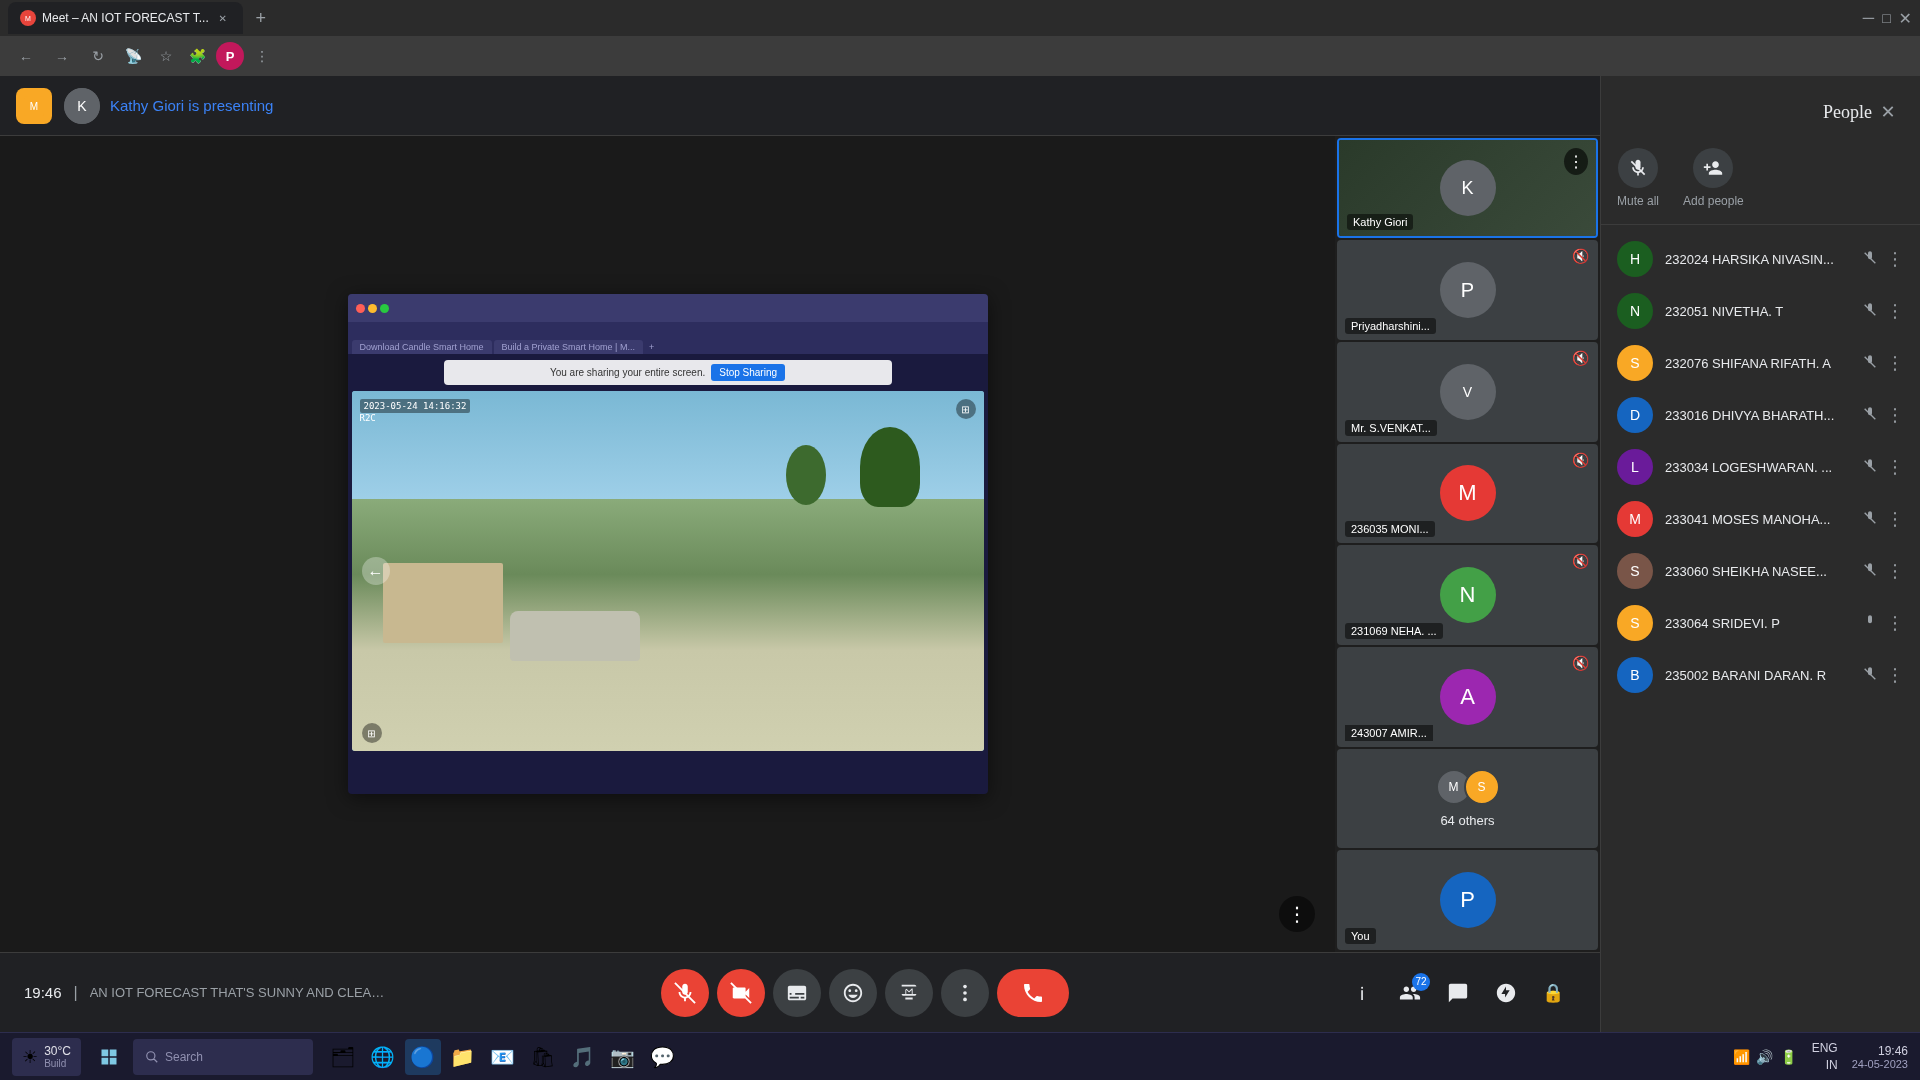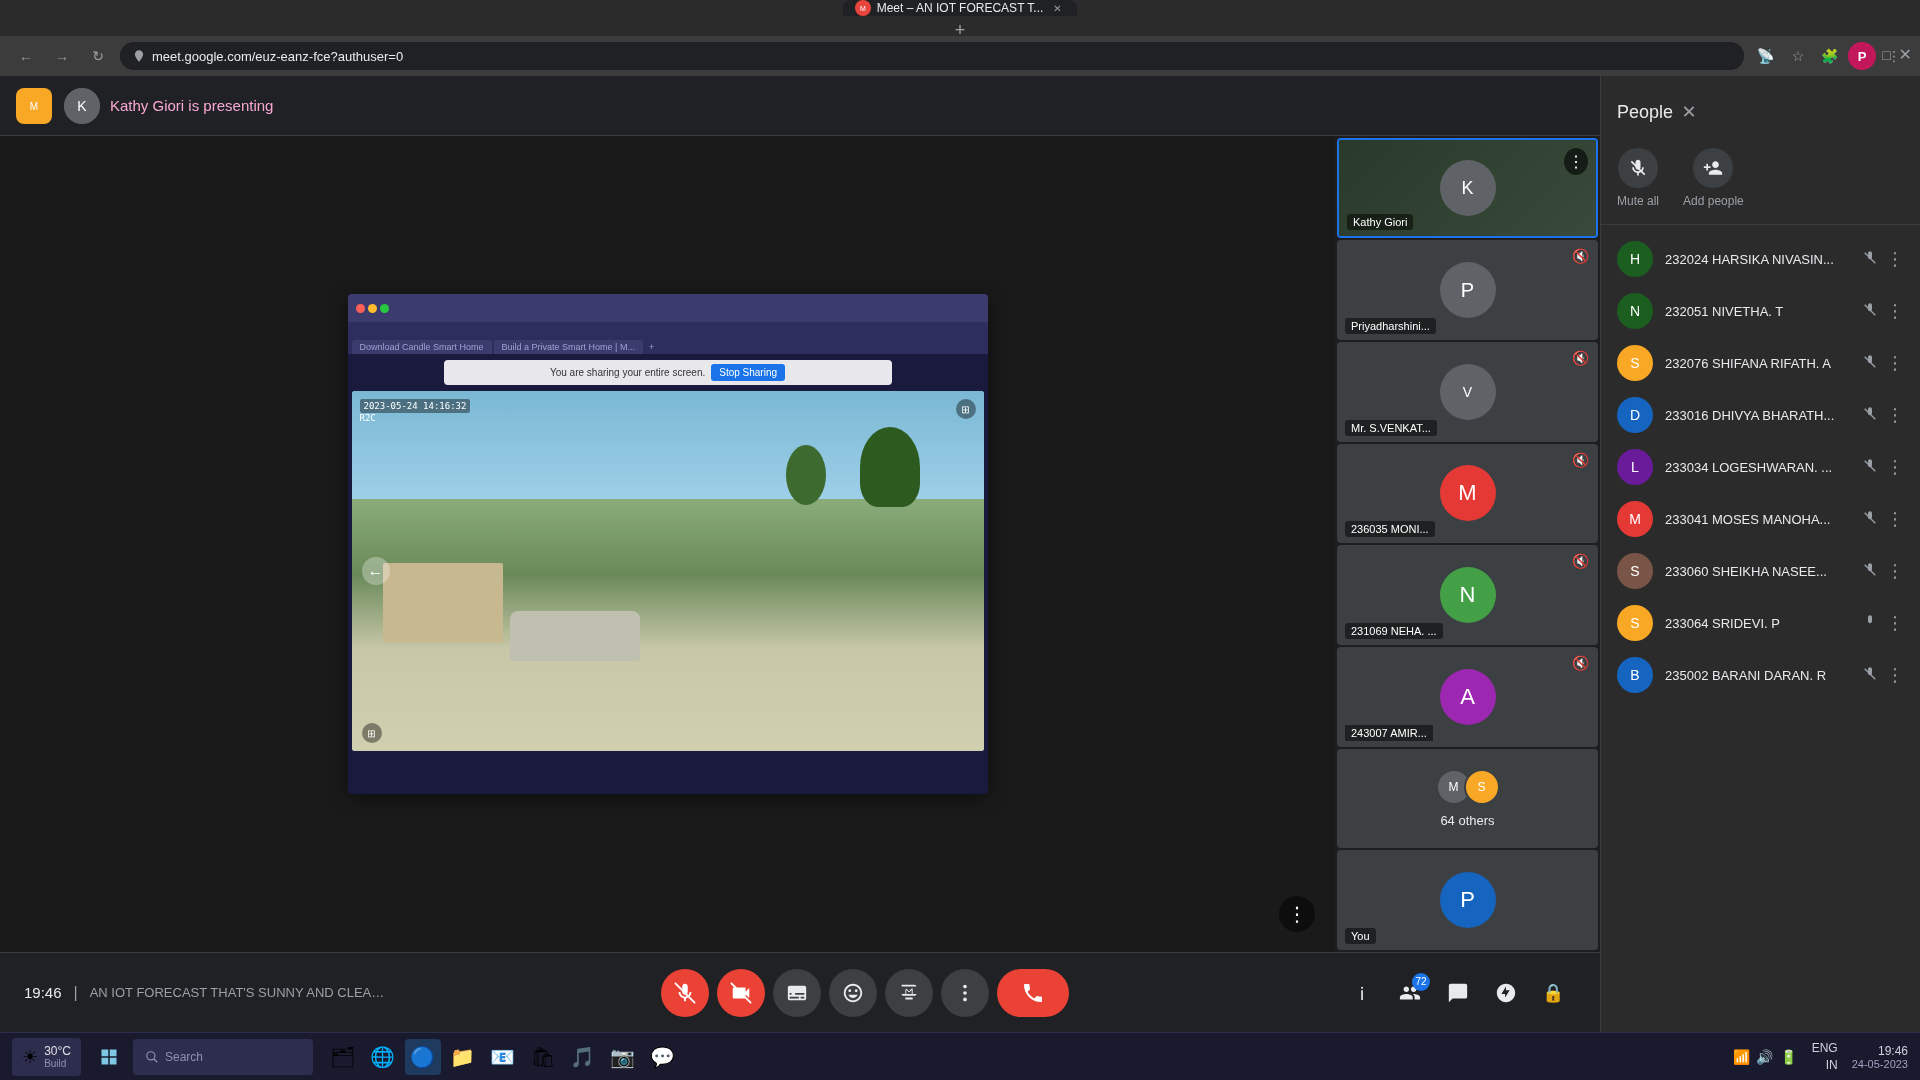--- a/index.html
+++ b/index.html
@@ -1,40 +1,40 @@
 <!DOCTYPE html>
 <html><head>
   <meta charset="utf-8">
   <style>
     * { margin: 0; padding: 0; box-sizing: border-box; }
     body { width: 1920px; height: 1080px; overflow: hidden; font-family: 'Segoe UI', Arial, sans-serif; background: #202124; }
-    .browser-tab-bar { display: flex; align-items: center; height: 36px; background: #2b2b2b; padding: 0 8px; gap: 4px; flex-direction: column; }
+    .browser-tab-bar { display: flex; align-items: center; height: 36px; background: #2b2b2b; padding: 0 8px; gap: 4px; }
     .browser-tab { display: flex; align-items: center; gap: 6px; background: #3c3c3c; border-radius: 8px 8px 0 0; padding: 0 12px; height: 32px; min-width: 200px; max-width: 240px; }
     .browser-tab.active { background: #202124; }
     .tab-favicon { width: 16px; height: 16px; border-radius: 50%; background: #e8453c; display: flex; align-items: center; justify-content: center; font-size: 8px; color: white; flex-shrink: 0; }
     .tab-title { font-size: 12px; color: #e8eaed; white-space: nowrap; overflow: hidden; text-overflow: ellipsis; flex: 1; }
     .tab-close { width: 16px; height: 16px; border-radius: 50%; display: flex; align-items: center; justify-content: center; font-size: 10px; color: #9aa0a6; cursor: pointer; flex-shrink: 0; }
     .new-tab-btn { width: 28px; height: 28px; border-radius: 50%; display: flex; align-items: center; justify-content: center; color: #9aa0a6; font-size: 18px; cursor: pointer; }
     .browser-nav-bar { display: flex; align-items: center; height: 40px; background: #3c3c3c; padding: 4px 12px; gap: 8px; }
     .nav-btn { width: 28px; height: 28px; border-radius: 50%; display: flex; align-items: center; justify-content: center; color: #9aa0a6; font-size: 14px; cursor: pointer; }
     .address-bar { flex: 1; height: 28px; background: #202124; border-radius: 14px; display: flex; align-items: center; padding: 0 12px; gap: 6px; }
     .address-text { font-size: 13px; color: #e8eaed; }
     .nav-actions { display: flex; align-items: center; gap: 4px; }
     .profile-circle { width: 28px; height: 28px; border-radius: 50%; background: #c2185b; display: flex; align-items: center; justify-content: center; color: white; font-size: 13px; font-weight: bold; cursor: pointer; }
 
     
     .top-bar { display: flex; align-items: center; height: 60px; background: #202124; padding: 0 16px; gap: 12px; border-bottom: 1px solid #3c3c3c; }
     .meet-logo { width: 36px; height: 36px; background: #f9a825; border-radius: 8px; display: flex; align-items: center; justify-content: center; font-size: 18px; }
     .presenter-info { display: flex; align-items: center; gap: 10px; }
     .presenter-avatar { width: 36px; height: 36px; border-radius: 50%; overflow: hidden; background: #5f6368; }
-    .presenter-name { color: #f9a8d4; font-size: 15px; }
+    .presenter-name { color: #3b82f6; font-size: 15px; }
 
     
     .people-panel { width: 320px; background: #2b2b2b; border-left: 1px solid #3c3c3c; display: flex; flex-direction: column; }
-    .people-header { display: flex; align-items: center; justify-content: flex-start; padding: 20px 16px 12px; }
+    .people-header { display: flex; align-items: center; justify-content: flex-end; padding: 20px 16px 12px; font-family: Liberation Serif, serif; }
     .people-title { font-size: 18px; color: #e8eaed; font-weight: 400; }
     .close-btn { width: 32px; height: 32px; border-radius: 50%; display: flex; align-items: center; justify-content: center; color: #9aa0a6; font-size: 18px; cursor: pointer; }
     .people-actions { display: flex; gap: 24px; padding: 8px 16px 16px; border-bottom: 1px solid #3c3c3c; }
     .action-btn { display: flex; flex-direction: column; align-items: center; gap: 6px; cursor: pointer; background: none; border: none; }
     .action-icon { width: 40px; height: 40px; border-radius: 50%; background: #3c4043; display: flex; align-items: center; justify-content: center; color: #e8eaed; font-size: 18px; }
     .action-label { font-size: 12px; color: #9aa0a6; }
     .people-list { flex: 1; overflow-y: auto; padding: 8px 0; }
     .person-item { display: flex; align-items: center; padding: 8px 16px; gap: 12px; cursor: pointer; }
     .person-avatar { width: 36px; height: 36px; border-radius: 50%; display: flex; align-items: center; justify-content: center; font-size: 14px; font-weight: 500; color: white; flex-shrink: 0; }
     .person-name { flex: 1; font-size: 13px; color: #e8eaed; white-space: nowrap; overflow: hidden; text-overflow: ellipsis; }
@@ -76,26 +76,20 @@
     <div style="margin-left:auto;display:flex;align-items:center;gap:8px;">
       <span style="color:#9aa0a6;font-size:16px;cursor:pointer;">─</span>
       <span style="color:#9aa0a6;font-size:14px;cursor:pointer;">□</span>
       <span style="color:#9aa0a6;font-size:16px;cursor:pointer;">✕</span>
     </div>
   </div>
   <div class="browser-nav-bar">
     <div class="nav-btn">←</div>
     <div class="nav-btn">→</div>
     <div class="nav-btn">↻</div>
-    <div class="address-bar">
-      <svg width="14" height="14" viewBox="0 0 24 24" fill="#9aa0a6">
-          <path d="M12 2C8.13 2 5 5.13 5 9c0 5.25 7 13 7 13s7-7.75 7-13c0-3.87-3.13-7-7-7z"></path>
-        </svg>
-      <span class="address-text">meet.google.com/euz-eanz-fce?authuser=0</span>
-    </div>
     <div class="nav-actions">
       <div class="nav-btn">📡</div>
       <div class="nav-btn">☆</div>
       <div class="nav-btn">🧩</div>
       <div class="nav-btn">
         <div class="profile-circle">P</div>
       </div>
       <div class="nav-btn">⋮</div>
     </div>
   </div>

